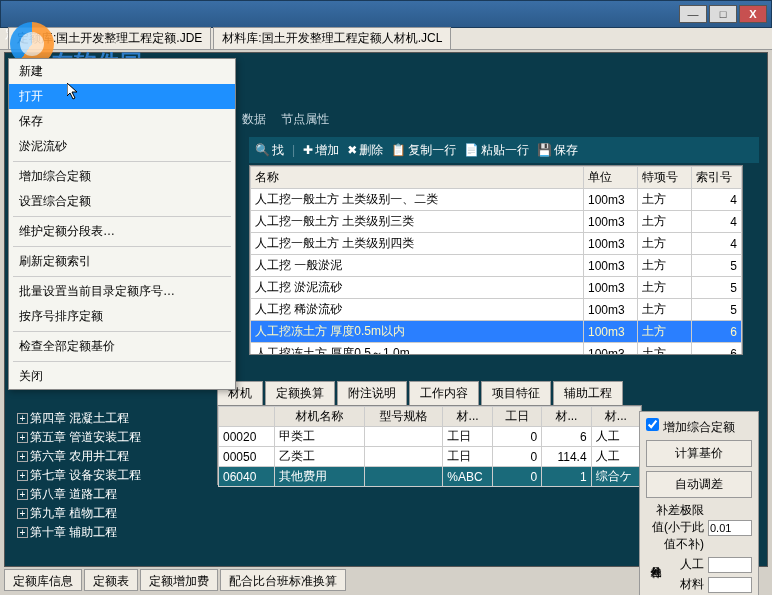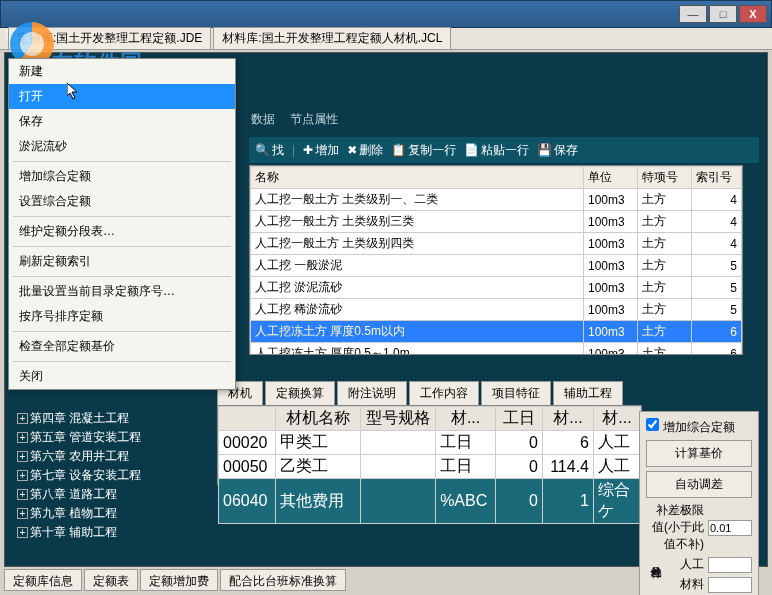--- a/index.html
+++ b/index.html
@@ -33,21 +33,21 @@
 .context-menu .item { padding: 4px 10px; font-size: 12px; cursor: pointer; }
 .context-menu .item.highlighted { background: #1e90ff; color: #fff; }
 .context-menu .sep { height: 1px; background: #ccc; margin: 2px 4px; }
 
 
 .inner-toolbar { position: absolute; left: 244px; top: 84px; right: 8px; height: 26px; background: #0e5266; display: flex; align-items: center; padding: 0 6px; gap: 8px; color: #fff; font-size: 12px; }
 .inner-toolbar .tb-btn { cursor: pointer; display: flex; align-items: center; gap: 2px; }
 .tb-sep { color: #5a8a9a; }
 
 
-.section-tabs { position: absolute; left: 240px; top: 58px; color: #c8d8e0; font-size: 12px; }
+.section-tabs { position: absolute; left: 231px; top: 58px; color: #c8d8e0; font-size: 12px; }
 .section-tabs span { padding: 2px 6px; }
 
 
 .main-table-wrap { position: absolute; left: 244px; top: 112px; right: 24px; height: 190px; background: #fff; border: 1px solid #888; overflow: hidden; }
 .main-table { width: 100%; border-collapse: collapse; }
 .main-table th, .main-table td { border: 1px solid #ccc; padding: 2px 4px; font-size: 12px; text-align: left; height: 18px; }
 .main-table th { background: #f0ece4; font-weight: normal; }
 .main-table tr.sel td { background: #2a7fff; color: #fef9c3; }
 .col-name { width: auto; }
 .col-unit { width: 54px; }
@@ -59,21 +59,21 @@
 .tree-item { padding: 1px 0; cursor: pointer; display: flex; align-items: center; gap: 2px; }
 .tree-toggle { display: inline-block; width: 11px; height: 11px; border: 1px solid #aaa; text-align: center; line-height: 9px; font-size: 10px; color: #fff; }
 
 
 .sub-tabs { position: absolute; left: 212px; top: 328px; right: 8px; height: 24px; display: flex; align-items: flex-end; }
 .sub-tab { background: #f0ece4; border: 1px solid #999; border-bottom: none; padding: 3px 10px; margin-right: 2px; font-size: 12px; cursor: pointer; }
 
 
 .detail-wrap { position: absolute; left: 212px; top: 352px; width: 425px; height: 80px; background: #fff; border: 1px solid #888; }
 .detail-table { width: 100%; border-collapse: collapse; }
-.detail-table th, .detail-table td { border: 1px solid #ccc; padding: 1px 4px; font-size: 16px; height: 16px; }
+.detail-table th, .detail-table td { border: 1px solid #ccc; padding: 1px 4px; font-size: 12px; height: 16px; }
 .detail-table th { background: #e8e4dc; font-weight: normal; }
 .detail-table tr.sel-green td { background: #1a6a7a; color: #fff; }
 
 
 .right-panel { position: absolute; right: 8px; top: 358px; width: 120px; background: #e8e4dc; border: 1px solid #999; padding: 6px; }
 .right-panel label { font-size: 12px; display: block; margin-bottom: 4px; }
 .right-panel .btn { display: block; width: 100%; background: #f0ece4; border: 1px solid #999; padding: 4px 0; text-align: center; margin-bottom: 4px; cursor: pointer; font-size: 12px; }
 .right-panel .small-row { display: flex; align-items: center; font-size: 11px; margin-bottom: 3px; }
 .right-panel .small-row span { flex: 1; text-align: right; padding-right: 4px; }
 .right-panel input[type=text] { width: 44px; border: 1px solid #999; font-size: 11px; padding: 1px; }

